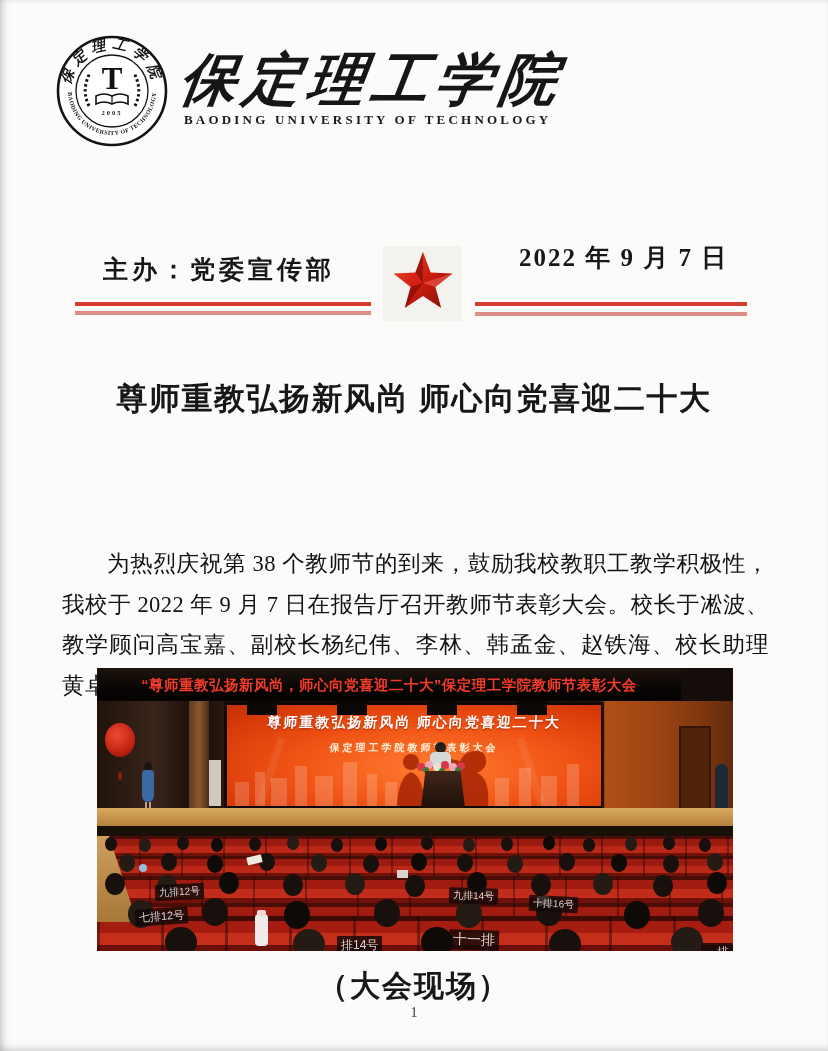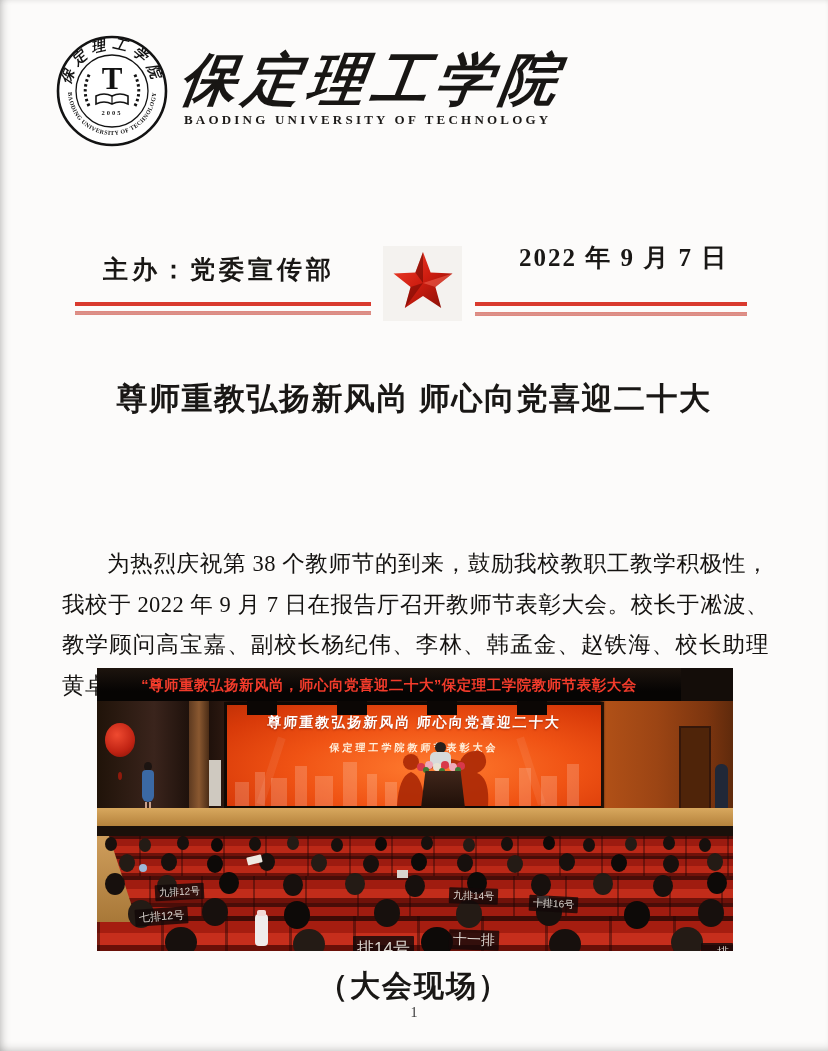--- a/index.html
+++ b/index.html
@@ -79,21 +79,21 @@
   .aisle{left:0;top:168px;width:40px;height:86px;background:linear-gradient(#cf9e5c,#a87838);
     clip-path:polygon(0 0,30% 0,100% 100%,0 100%);}
   .heads{left:0;top:168px;width:636px;height:115px;}
   .seatlabel{position:absolute;background:rgba(18,9,9,.82);color:#ddd8d2;
     font-family:"Liberation Sans",sans-serif;padding:1px 4px;border-radius:1px;white-space:nowrap;}
   .sl0{left:58px;top:48px;font-size:10px;transform:rotate(-3deg);}
   .sl1{left:38px;top:72px;font-size:11px;transform:rotate(-4deg);}
   .sl2{left:352px;top:52px;font-size:10px;transform:rotate(2deg);}
   .sl3{left:432px;top:60px;font-size:10px;transform:rotate(3deg);}
   .sl4{left:352px;top:94px;font-size:14px;transform:rotate(2deg);}
-  .sl5{left:256px;top:100px;font-size:17px;}
+  .sl5{left:240px;top:100px;font-size:12px;}
   .sl6{left:604px;top:96px;font-size:12px;margin-top:11px;}
   
   .caption{left:0;top:966px;width:828px;text-align:center;font-size:30px;font-weight:bold;letter-spacing:2px;}
   .pagenum{left:0;top:1005px;width:828px;text-align:center;font-size:14px;color:#333;}
 </style>
 </head>
 <body>
 
 <div class="page">
 

